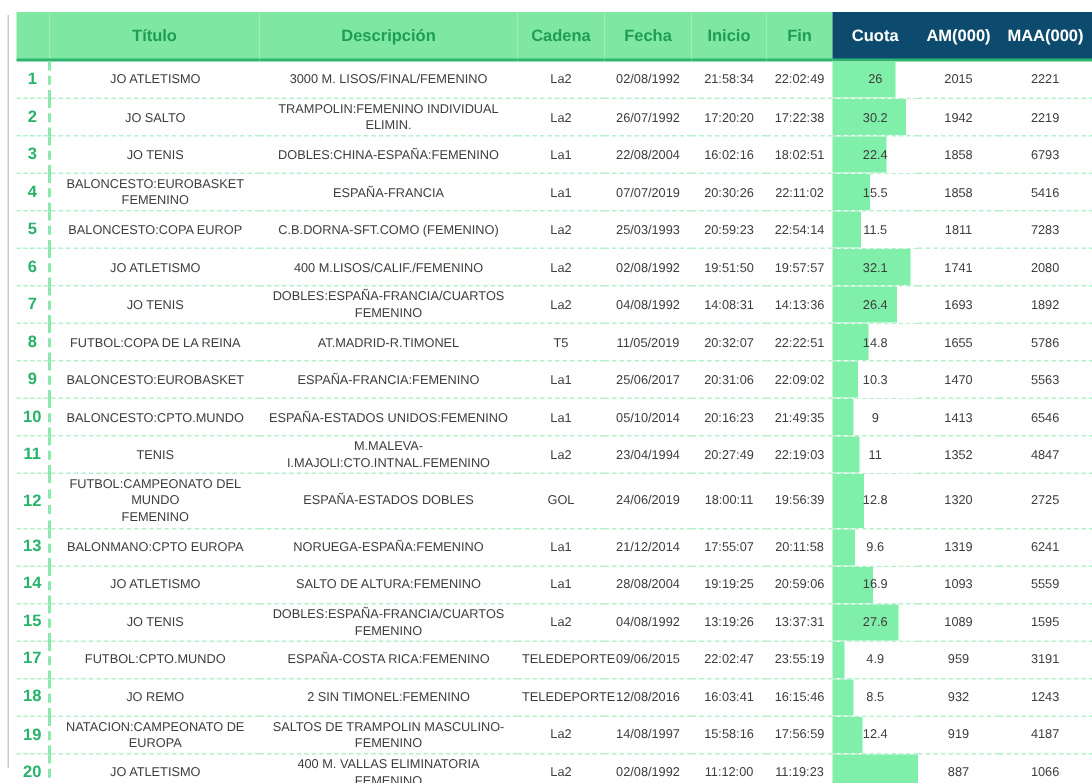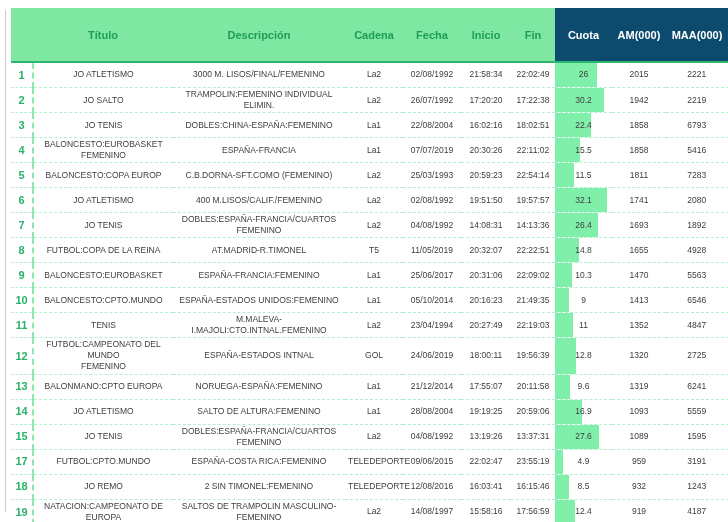--- a/index.html
+++ b/index.html
@@ -1,21 +1,21 @@
 <!DOCTYPE html>
 <html><head>
 <meta charset="utf-8">
 <style>
   html,body{margin:0;padding:0;background:#ffffff;}
   body{width:728px;height:522px;overflow:hidden;font-family:"Liberation Sans",sans-serif;}
   .page{position:relative;width:728px;height:522px;background:#fff;overflow:hidden;}
   .left-edge{position:absolute;left:5px;top:10px;height:502px;width:1px;background:#c9c9c9;}
   table.grid{position:absolute;left:11px;top:8px;width:717px;border-collapse:collapse;table-layout:fixed;}
   th{background:#7ee8a3;color:#1f9c55;font-weight:bold;font-size:11px;height:21px;
-     border-bottom:2px solid #2eb670;text-align:center;vertical-align:middle;padding:16px 2px;}
+     border-bottom:2px solid #2eb670;text-align:center;vertical-align:middle;padding:5px 2px;}
   th.dark{background:#0c4a6e;color:#ffffff;}
   td{font-size:8.5px;color:#3d3d3d;text-align:center;vertical-align:middle;
      border-bottom:1px dashed #b5f0cc;border-top:1px dashed #b5f0cc;
      padding:1px 3px;line-height:1.3;height:22px;background:#fff;}
   td.wrapcell{white-space:pre-line;}
   td.rownum{color:#29b269;font-weight:bold;font-size:11px;border-right:2px dashed #8ce9ae;}
   td.cuota{position:relative;padding:0;}
   td.cuota .bar{position:absolute;left:0;top:0;bottom:0;background:#80efa9;}
   td.cuota .val{position:relative;z-index:1;}
   td.maa{border-right:1px dashed #b5f0cc;}
@@ -143,21 +143,21 @@
         <tr>
           <td class="rownum">8</td>
           <td class="wrapcell">FUTBOL:COPA DE LA REINA</td>
           <td class="wrapcell">AT.MADRID-R.TIMONEL</td>
           <td>T5</td>
           <td>11/05/2019</td>
           <td>20:32:07</td>
           <td>22:22:51</td>
           <td class="cuota"><div class="bar" style="width: 41.8%;"></div><span class="val">14.8</span></td>
           <td>1655</td>
-          <td class="maa">4928</td>
+          <td class="maa">5786</td>
         </tr>
         <tr>
           <td class="rownum">9</td>
           <td class="wrapcell">BALONCESTO:EUROBASKET</td>
           <td class="wrapcell">ESPAÑA-FRANCIA:FEMENINO</td>
           <td>La1</td>
           <td>25/06/2017</td>
           <td>20:31:06</td>
           <td>22:09:02</td>
           <td class="cuota"><div class="bar" style="width: 29.1%;"></div><span class="val">10.3</span></td>
@@ -186,21 +186,21 @@
           <td>20:27:49</td>
           <td>22:19:03</td>
           <td class="cuota"><div class="bar" style="width: 31.1%;"></div><span class="val">11</span></td>
           <td>1352</td>
           <td class="maa">4847</td>
         </tr>
         <tr>
           <td class="rownum">12</td>
           <td class="wrapcell">FUTBOL:CAMPEONATO DEL MUNDO
 FEMENINO</td>
-          <td class="wrapcell">ESPAÑA-ESTADOS INTNAL</td>
+          <td class="wrapcell">ESPAÑA-ESTADOS DOBLES</td>
           <td>GOL</td>
           <td>24/06/2019</td>
           <td>18:00:11</td>
           <td>19:56:39</td>
           <td class="cuota"><div class="bar" style="width: 36.2%;"></div><span class="val">12.8</span></td>
           <td>1320</td>
           <td class="maa">2725</td>
         </tr>
         <tr>
           <td class="rownum">13</td>

